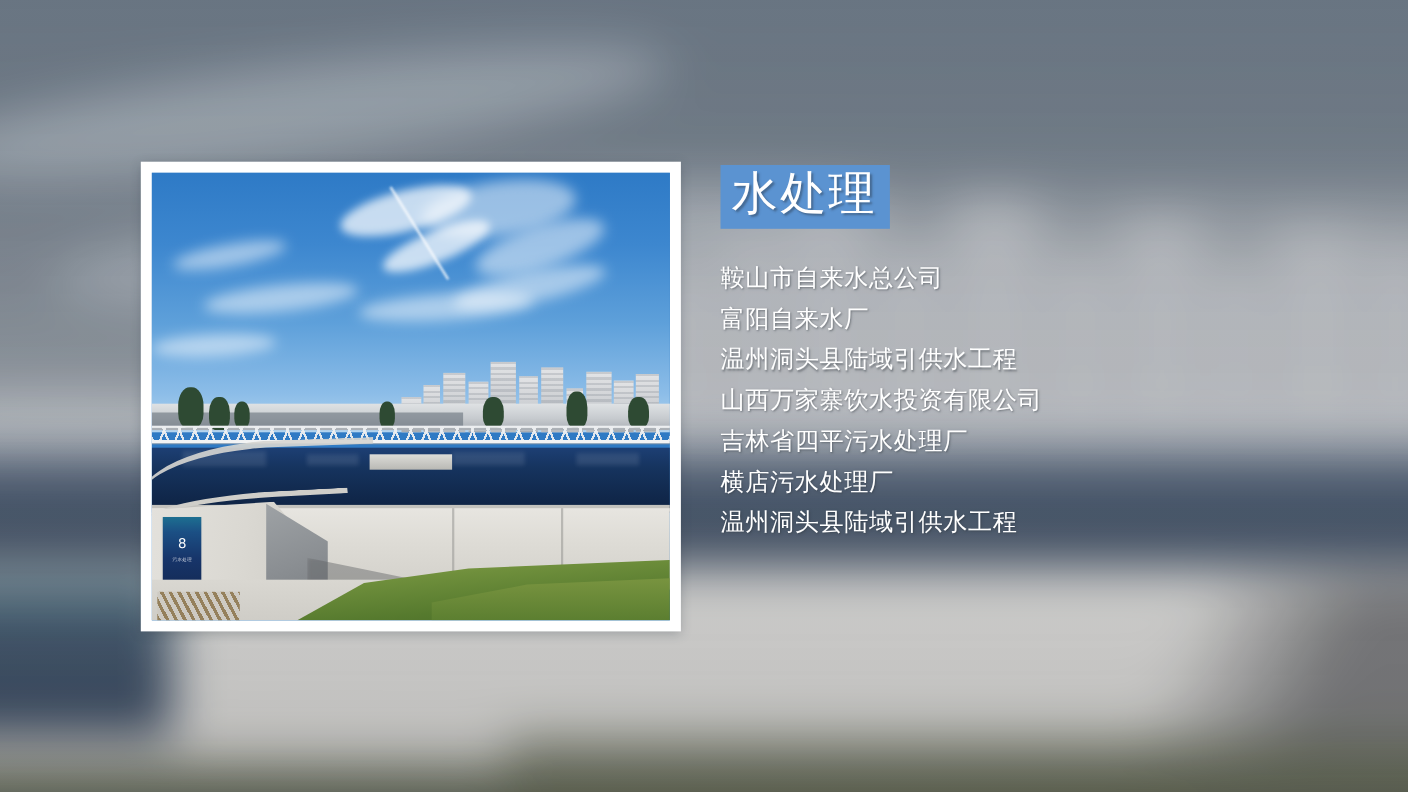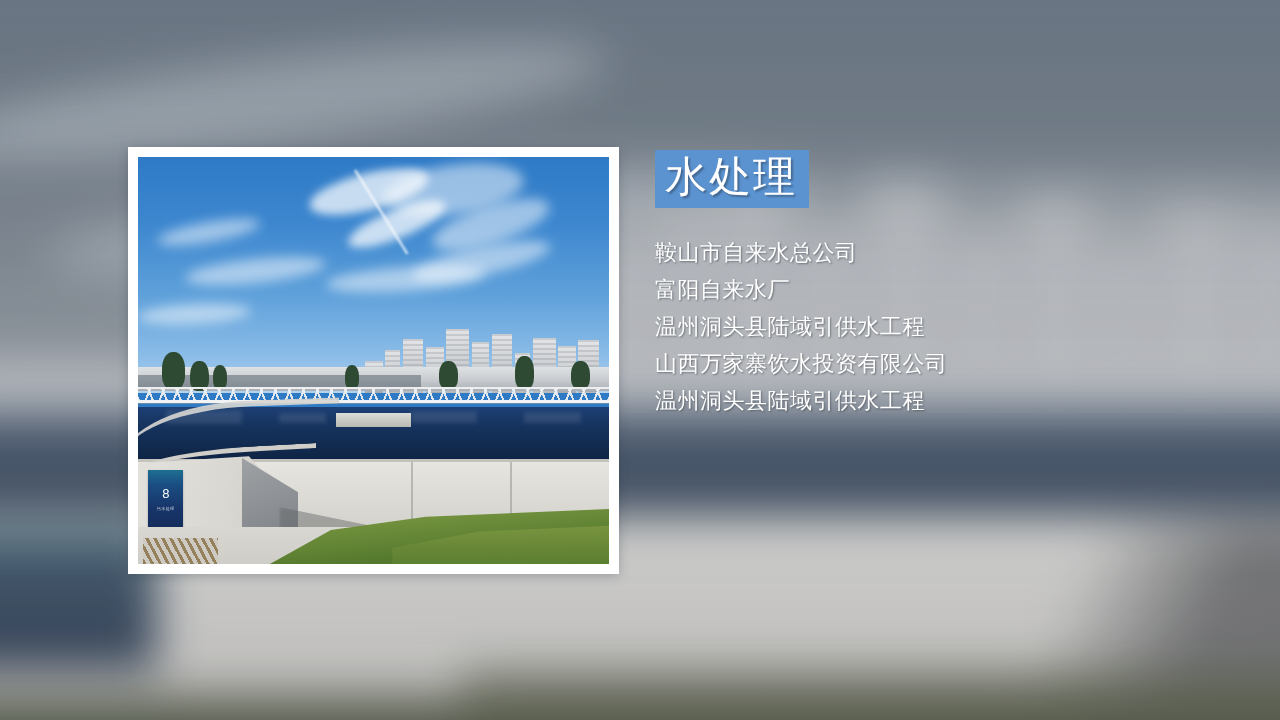--- a/index.html
+++ b/index.html
@@ -382,15 +382,17 @@
 
 <div id="text-panel">
   <div id="title-badge">
     <span>水处理</span>
   </div>
   <ul id="item-list">
     <li>鞍山市自来水总公司</li>
     <li>富阳自来水厂</li>
     <li>温州洞头县陆域引供水工程</li>
     <li>山西万家寨饮水投资有限公司</li>
+    <li>吉林省四平污水处理厂</li>
+    <li>横店污水处理厂</li>
     <li>温州洞头县陆域引供水工程</li>
   </ul>
 </div>
 
 </body></html>

